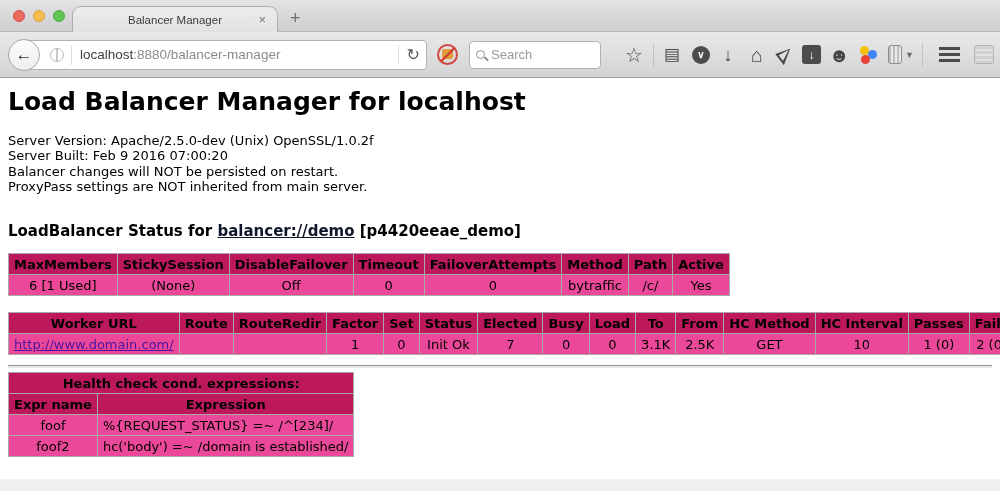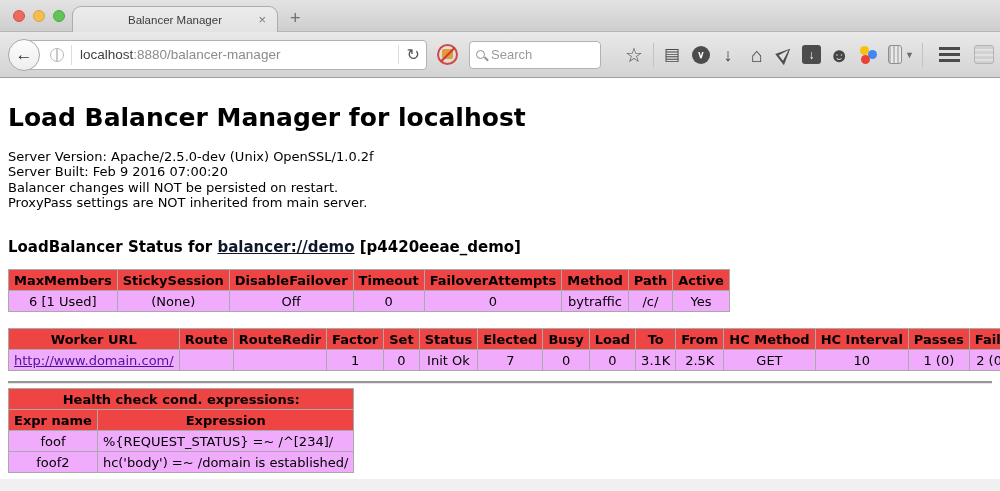--- a/index.html
+++ b/index.html
@@ -91,29 +91,29 @@
     background: repeating-linear-gradient(90deg, #bdbdbd 0 2px, #e9e9e9 2px 4px); }
   .caret { font-size: 9px; color: #6c6c6c; margin-left: 3px; flex: none; }
   .hamburger { width: 21px; height: 15px; margin-left: 16px; flex: none;
     background: linear-gradient(#4a4a4a 0 3px, transparent 3px 6px, #4a4a4a 6px 9px, transparent 9px 12px, #4a4a4a 12px 15px); }
   .sidebar-ic { width: 20px; height: 19px; border: 1.5px solid #adadad; border-radius: 3px; margin-left: 14px; flex: none;
     background: repeating-linear-gradient(#cfcfcf 0 3px, #e3e3e3 3px 5px); opacity: 0.85; }
 
   
   .content { background: #fff; height: 413px; padding: 0 8px; overflow: hidden;
     font-family: "DejaVu Sans", sans-serif; color: #000; }
-  h1.page-title { font-size: 25px; font-weight: bold; padding-top: 25px; letter-spacing: 0; }
+  h1.page-title { font-size: 25px; font-weight: bold; padding-top: 9px; letter-spacing: 0; }
   .info { margin-top: 17px; font-size: 13px; line-height: 15.3px; }
   .status-heading { margin-top: 28px; font-size: 15px; font-weight: bold; }
   .status-heading a { color: #0f172a; }
 
   table { border-collapse: collapse; font-size: 13px; margin-top: 13px; }
   th, td { border: 1px solid #a9a9a9; padding: 2px 5px; text-align: center; height: 21px; white-space: nowrap; }
-  th { background: #ef4444; font-weight: bold; }
-  td { background: #f0abfc; }
+  th { background: #be185d; font-weight: bold; }
+  td { background: #ec4899; }
   a { color: #4b13a0; }
 
   #balancer-table { margin-left: 0; }
   #balancer-table th:nth-child(1){width:94px} #balancer-table th:nth-child(2){width:100px}
   #balancer-table th:nth-child(3){width:110px} #balancer-table th:nth-child(4){width:58px}
   #balancer-table th:nth-child(5){width:114px} #balancer-table th:nth-child(6){width:54px}
   #balancer-table th:nth-child(7){width:34px} #balancer-table th:nth-child(8){width:44px}
 
   #worker-table { margin-top: 16px; width: 960px; }
   #worker-table th:nth-child(1){width:160px} #worker-table th:nth-child(2){width:42px}

